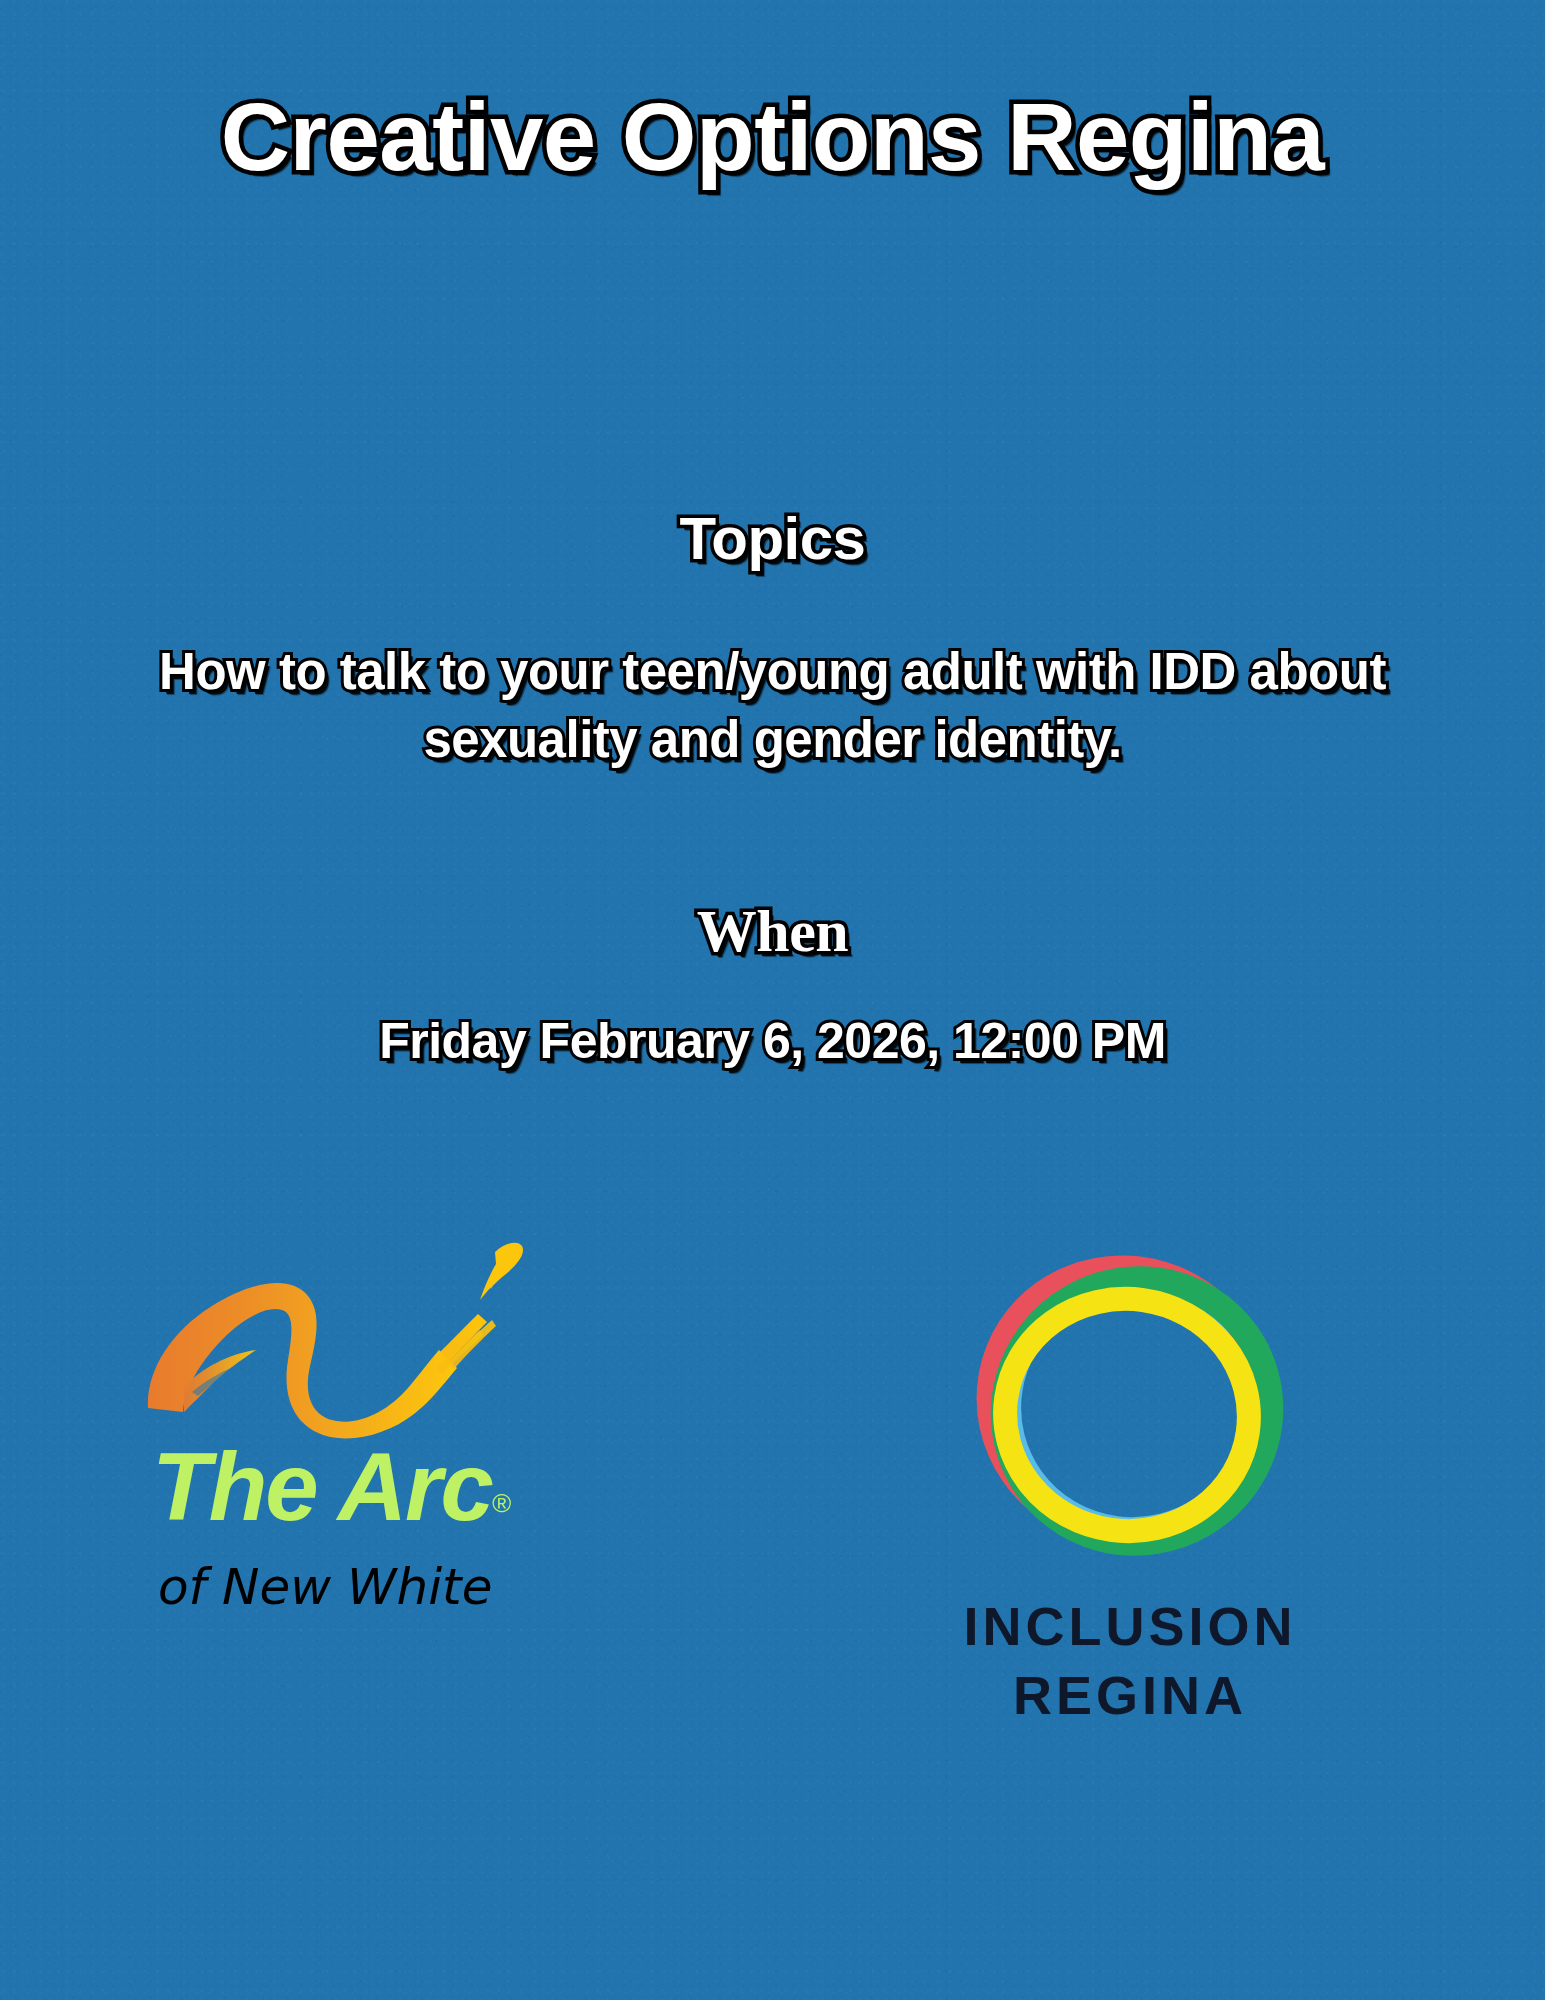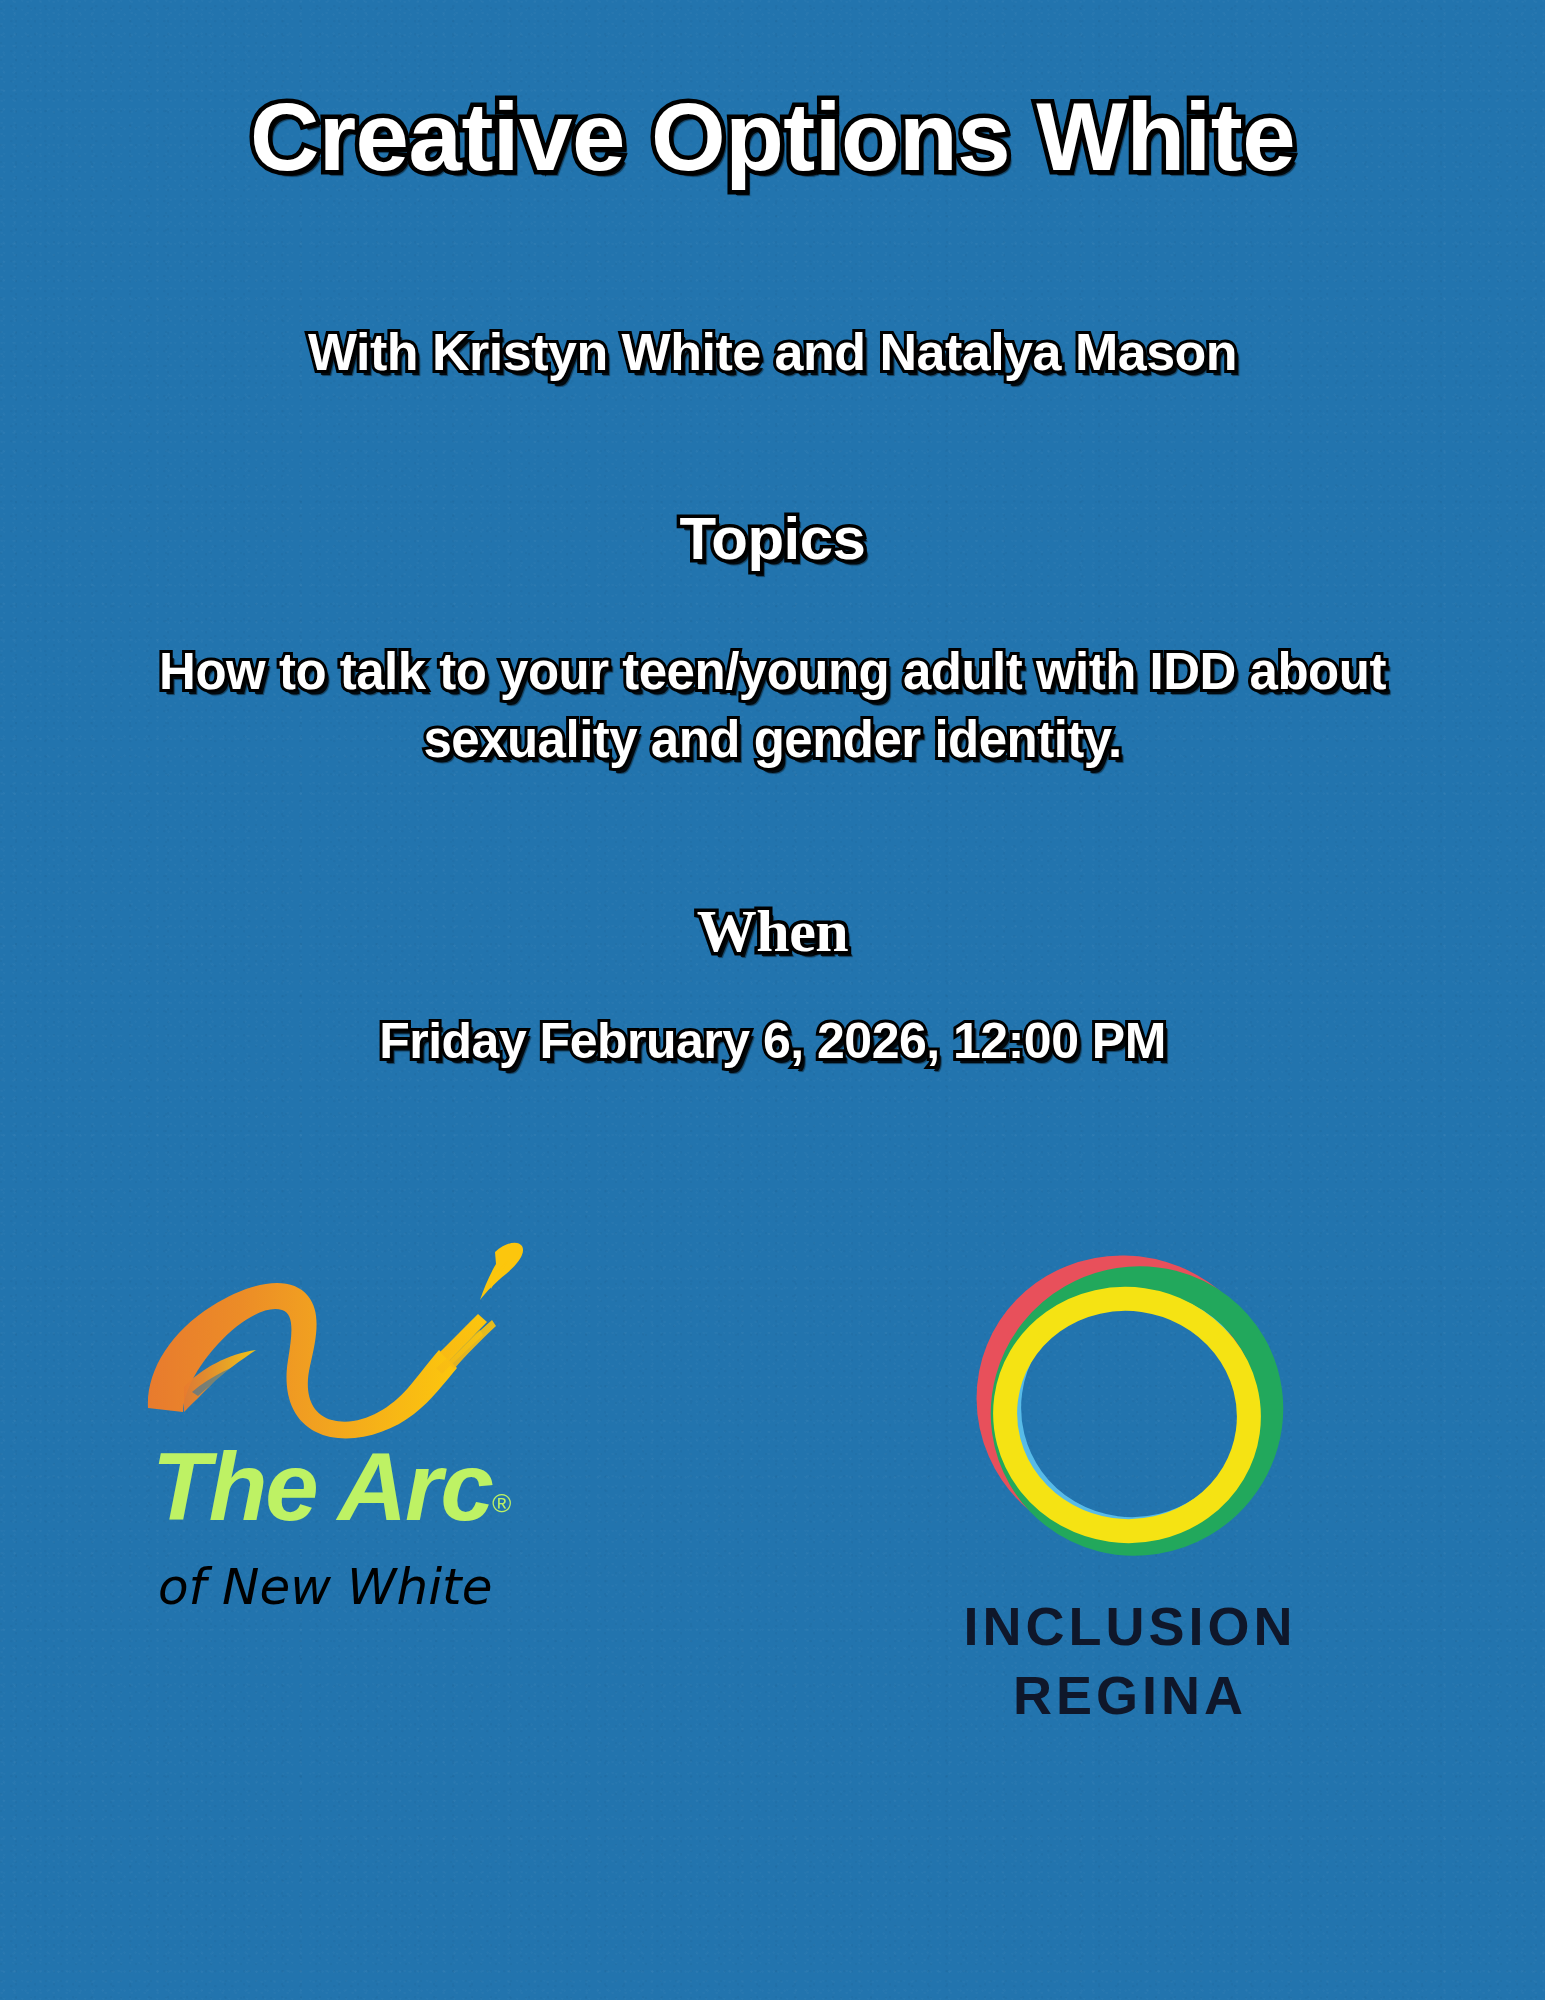--- a/index.html
+++ b/index.html
@@ -196,23 +196,22 @@
     font-family: "Liberation Sans", sans-serif;
   }
 </style>
 </head>
 <body>
 
 <div id="noise-overlay"></div>
 
 <div class="page">
 
-  <div class="poster-text" id="poster-title">Creative Options White</div>
-
-  <div class="poster-text" id="presenters-line">With Kristyn White and Natalya Mason</div>
+  <div class="poster-text" id="poster-title">Creative Options Regina</div>
+
 
   <div class="poster-text" id="topics-heading">Topics</div>
 
   <div class="poster-text" id="topics-body">How to talk to your teen/young adult with IDD about sexuality and gender identity.</div>
 
   <div class="poster-text" id="when-heading">When</div>
 
   <div class="poster-text" id="when-datetime">Friday February 6, 2026, 12:00 PM</div>
 
   <div id="logos-row">

